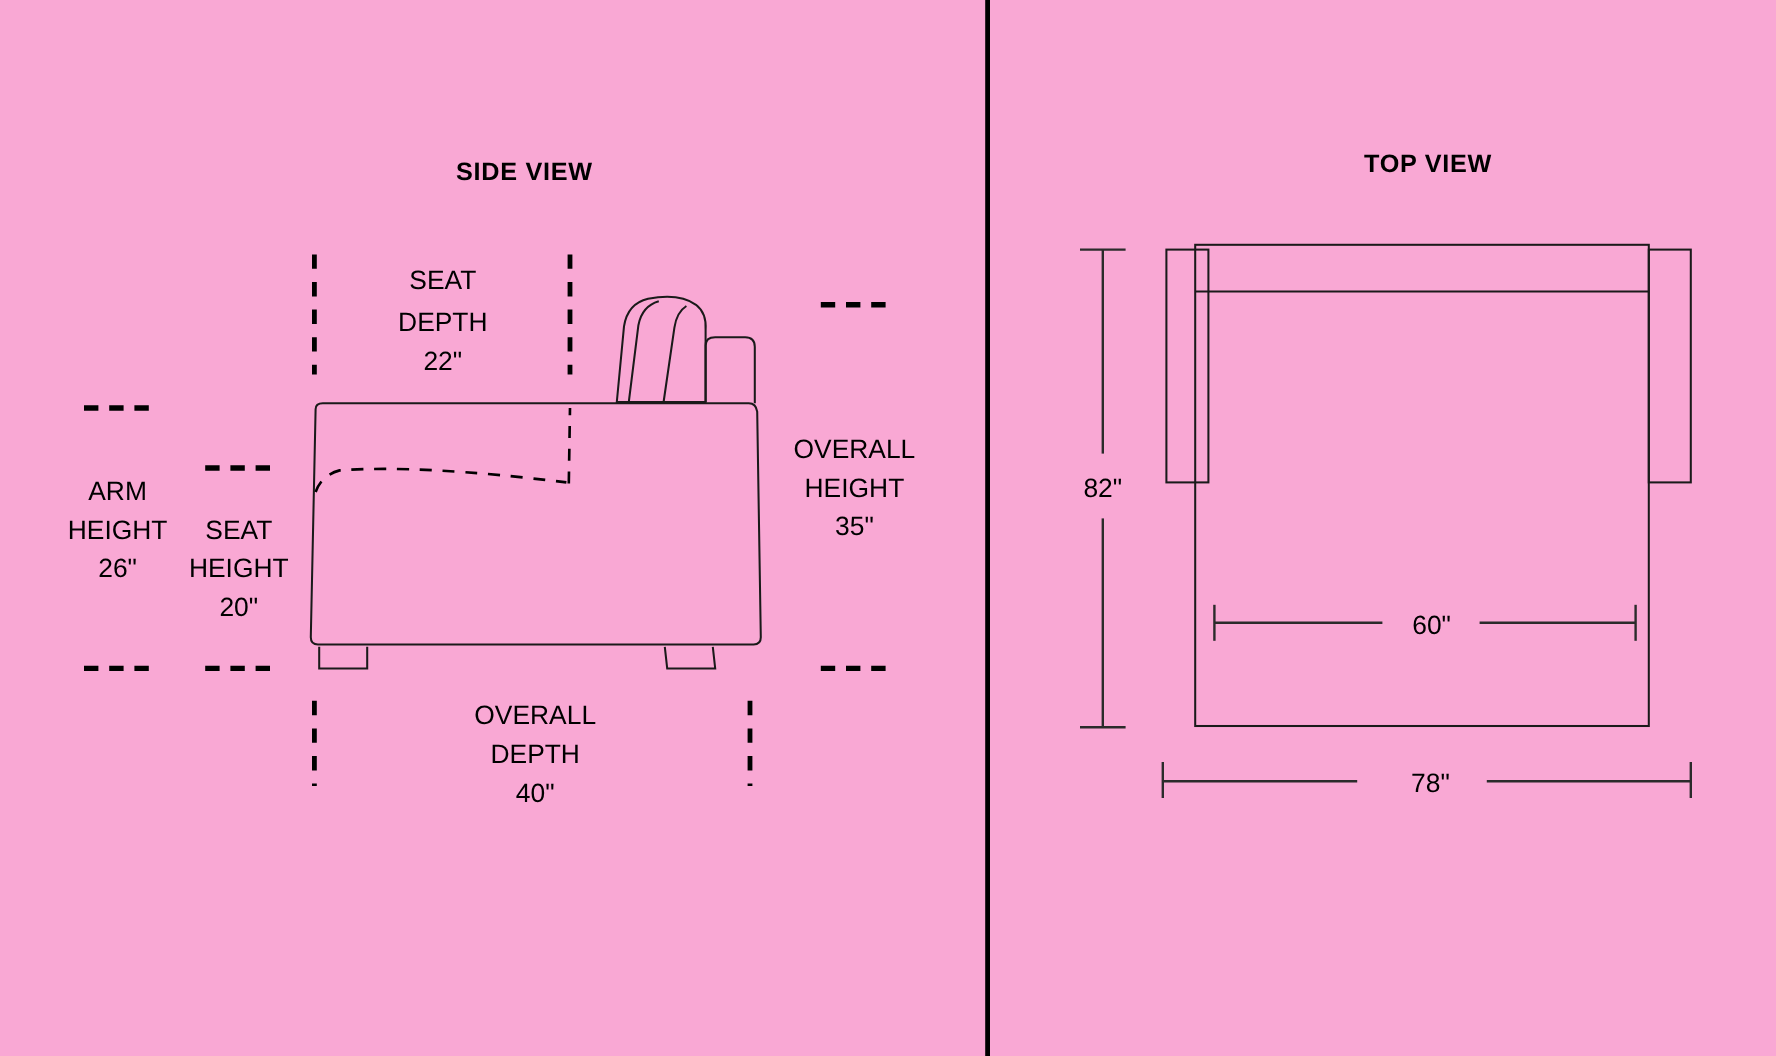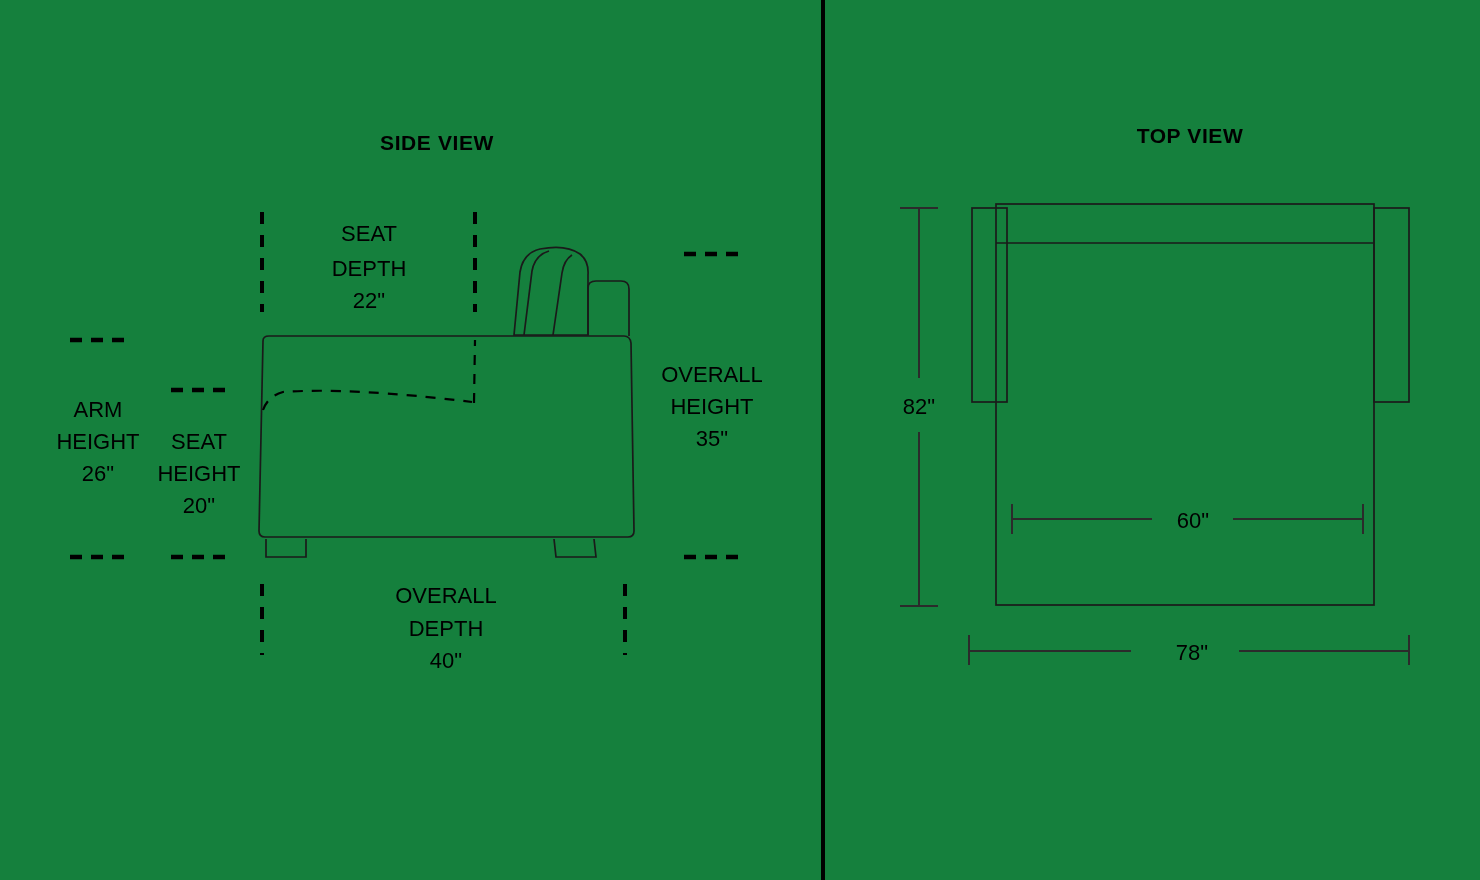--- a/index.html
+++ b/index.html
@@ -10,21 +10,21 @@
   body {
     font-family: "Liberation Sans", sans-serif;
     width: 1480px;
     height: 880px;
     overflow: hidden;
   }
   #stage {
     position: relative;
     width: 1480px;
     height: 880px;
-    background: #15803d;
+    background: #f9a8d4;
   }
   #stage svg {
     position: absolute;
     top: 0;
     left: 0;
   }
   .view-title {
     font-weight: bold;
     font-size: 21px;
     letter-spacing: 0.6px;

